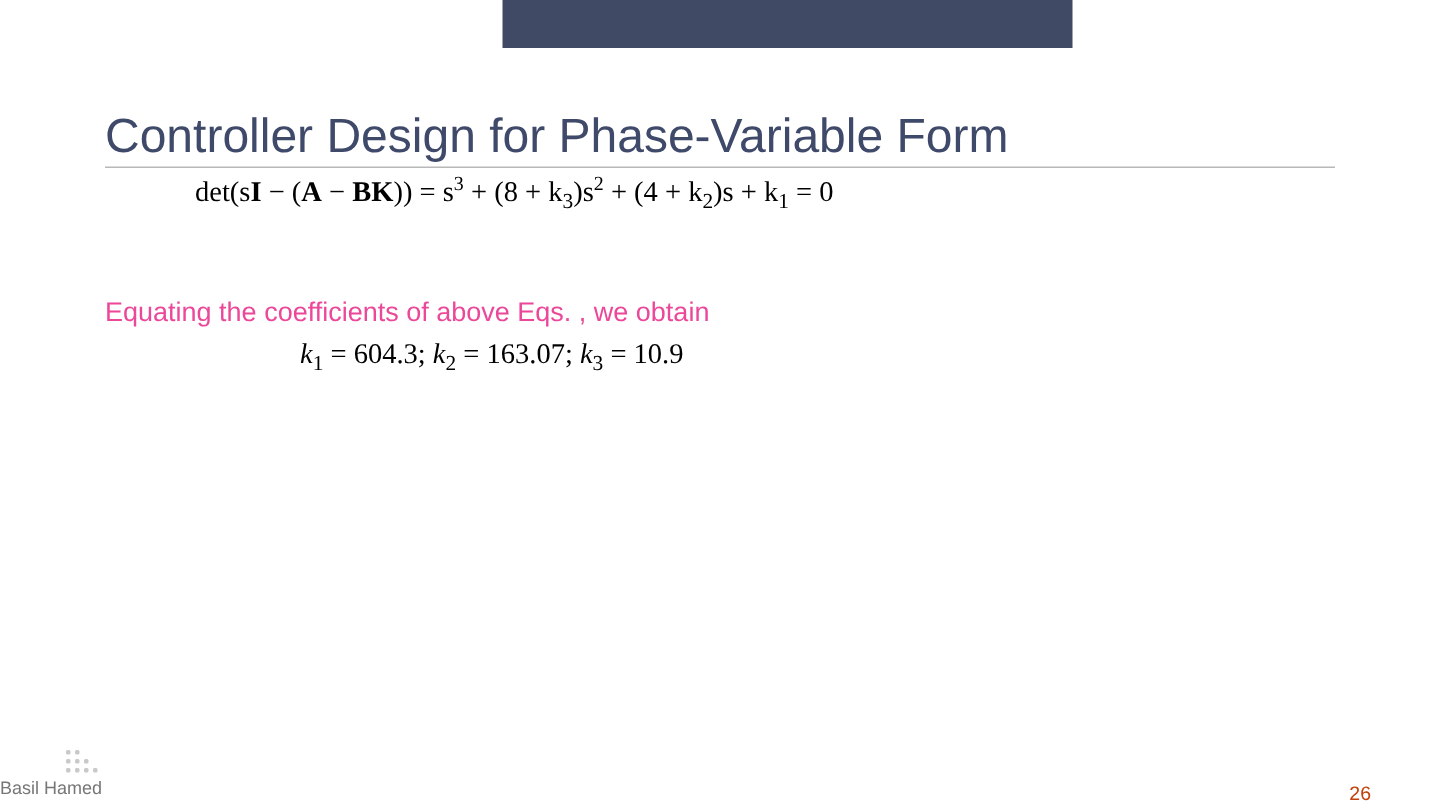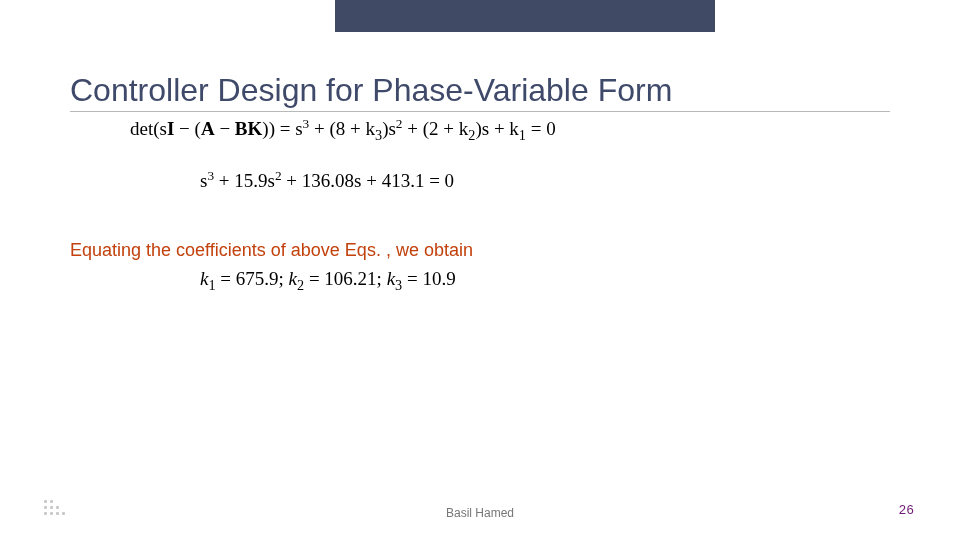--- a/index.html
+++ b/index.html
@@ -30,21 +30,21 @@
     padding-bottom: 2px;
     font-weight: 400;
   }
   .body-text {
     font-size: 18px;
     color: #111;
     line-height: 1.35;
     margin: 0 0 6px 0;
   }
   .emph-red {
-    color: #c2410c;
+    color: #ec4899;
   }
   .eq-block {
     font-family: "Times New Roman", Times, serif;
     font-size: 19px;
     color: #000;
     margin: 6px 0 14px 60px;
   }
   .eq-indent2 {
     margin-left: 130px;
   }
@@ -55,34 +55,32 @@
   }
   .sub {
     font-size: 0.75em;
     vertical-align: sub;
     line-height: 0;
   }
   .gap-sm { height: 10px; }
   .gap-md { height: 22px; }
   .footer-author {
     position: absolute;
-    bottom: 20px;
+    bottom: 8px;
     left: 0;
     width: 100%;
-    text-align: center;
     font-size: 12px;
     color: #777;
   }
   .footer-page {
     position: absolute;
-    bottom: 22px;
+    bottom: 4px;
     right: 46px;
     font-size: 13px;
-    color: #701a75;
-    font-family: Liberation Mono, monospace;
+    color: #c2410c;
   }
   .dot-corner {
     position: absolute;
     left: 44px;
     bottom: 22px;
     width: 30px;
     height: 22px;
   }
   .dot-corner span {
     position: absolute;
@@ -96,39 +94,36 @@
 <body>
 
 <div class="top-accent"></div>
 
 <div class="slide">
 
   <div class="title">Controller Design for Phase-Variable Form</div>
 
 
   <div class="eq-block">
-    <span>det(s</span><b>I</b><span> − (</span><b>A</b><span> − </span><b>B</b><b>K</b><span>)) = s</span><span class="sup">3</span><span> + (8 + k</span><span class="sub">3</span><span>)s</span><span class="sup">2</span><span> + (2 + k</span><span class="sub">2</span><span>)s + k</span><span class="sub">1</span><span> = 0</span>
+    <span>det(s</span><b>I</b><span> − (</span><b>A</b><span> − </span><b>B</b><b>K</b><span>)) = s</span><span class="sup">3</span><span> + (8 + k</span><span class="sub">3</span><span>)s</span><span class="sup">2</span><span> + (4 + k</span><span class="sub">2</span><span>)s + k</span><span class="sub">1</span><span> = 0</span>
   </div>
 
 
   <div class="gap-sm"></div>
 
-  <div class="eq-block eq-indent2">
-    <span>s</span><span class="sup">3</span><span> + 15.9s</span><span class="sup">2</span><span> + 136.08s + 413.1 = 0</span>
-  </div>
 
   <div class="gap-sm"></div>
 
 
   <div class="gap-md"></div>
 
   <p class="body-text emph-red">Equating the coefficients of  above Eqs. , we obtain</p>
 
   <div class="eq-block eq-indent2">
-    <i>k</i><span class="sub">1</span><span> = 675.9;    </span><i>k</i><span class="sub">2</span><span> = 106.21;    </span><i>k</i><span class="sub">3</span><span> = 10.9</span>
+    <i>k</i><span class="sub">1</span><span> = 604.3;    </span><i>k</i><span class="sub">2</span><span> = 163.07;    </span><i>k</i><span class="sub">3</span><span> = 10.9</span>
   </div>
 
 </div>
 
 <div class="dot-corner">
   <span style="left:0;top:16px"></span>
   <span style="left:6px;top:16px"></span>
   <span style="left:12px;top:16px"></span>
   <span style="left:18px;top:16px"></span>
   <span style="left:0;top:10px"></span>

